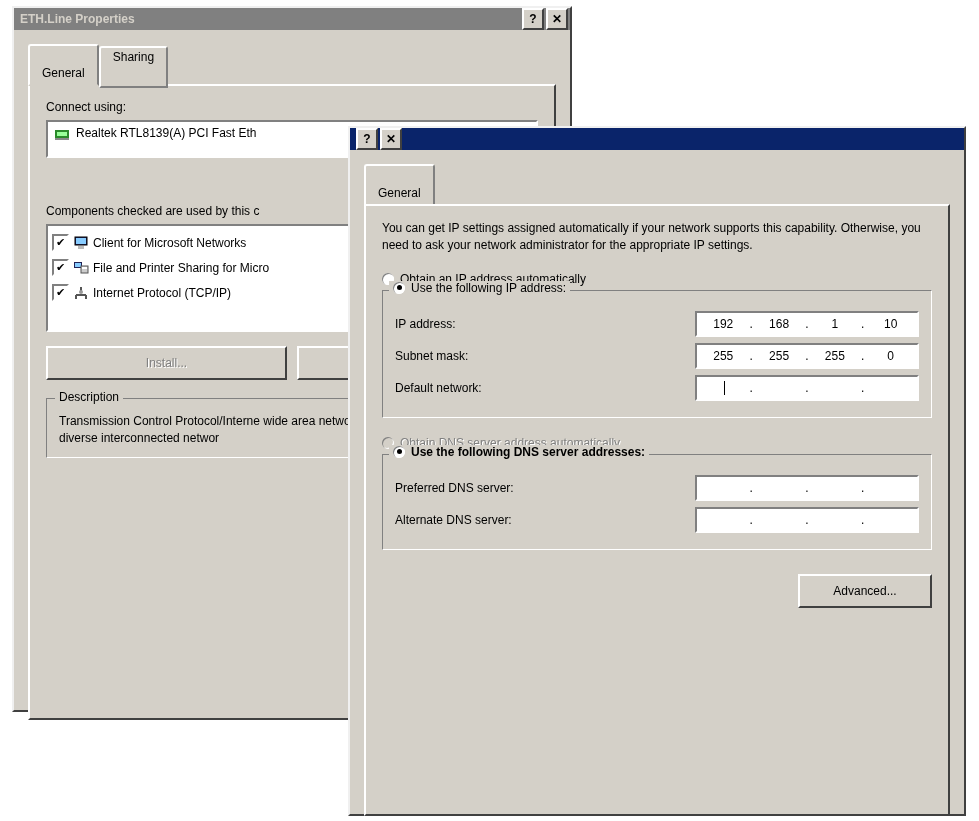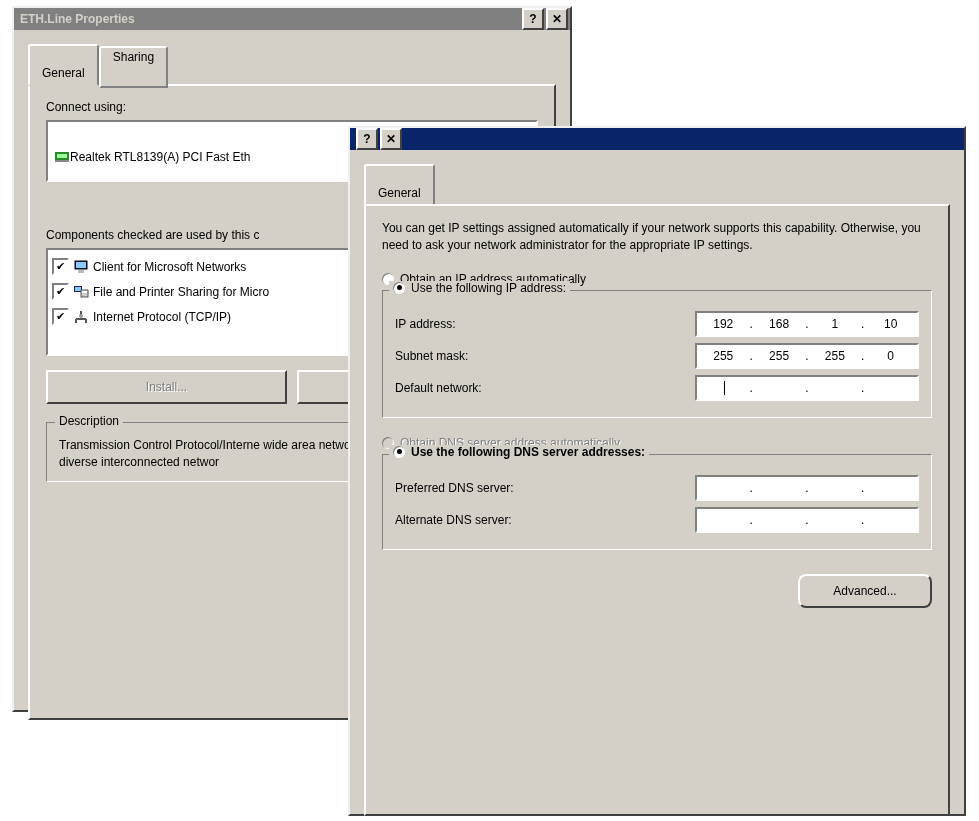--- a/index.html
+++ b/index.html
@@ -164,21 +164,21 @@
     </div>
     <div class="client">
       <div class="tabstrip">
         <div class="tab"><span>General</span></div>
         <div class="tab inactive"><span>Sharing</span></div>
       </div>
       <div class="tabpanel" style="height:602px;">
 
         <div style="margin-bottom:6px;">Connect using:</div>
 
-        <div class="sunken" style="height:26px; display:flex; align-items:flex-end; padding:16px 6px; gap:0;">
+        <div class="sunken" style="height:26px; display:flex; align-items:flex-start; padding:4px 6px; gap:6px;">
           <span class="ico">
             <svg width="16" height="16">
                 <rect x="1" y="4" width="14" height="8" fill="#2a8a2a"></rect>
                 <rect x="3" y="6" width="10" height="4" fill="#9f9"></rect>
                 <rect x="1" y="12" width="14" height="2" fill="#888"></rect>
               </svg>
           </span>
           <span>Realtek RTL8139(A) PCI Fast Eth</span>
         </div>
 
@@ -355,21 +355,21 @@
               <span class="oct"></span>
                 <span class="dot">.</span>
               <span class="oct"></span>
                 <span class="dot">.</span>
               <span class="oct"></span>
             </div>
           </div>
         </div>
 
         <div style="text-align:right; margin-top:24px;">
-          <div class="btn" style="display:inline-block; width:110px;border-radius:8px;"><span>Advanced...</span></div>
+          <div class="btn" style="display:inline-block; width:110px;"><span>Advanced...</span></div>
         </div>
 
       </div>
 
       <div style="text-align:right; margin-top:12px;">
         <div class="btn" style="display:inline-block; width:90px; margin-right:6px;"><span>OK</span></div>
         <div class="btn" style="display:inline-block; width:90px;"><span>Cancel</span></div>
       </div>
 
     </div>

